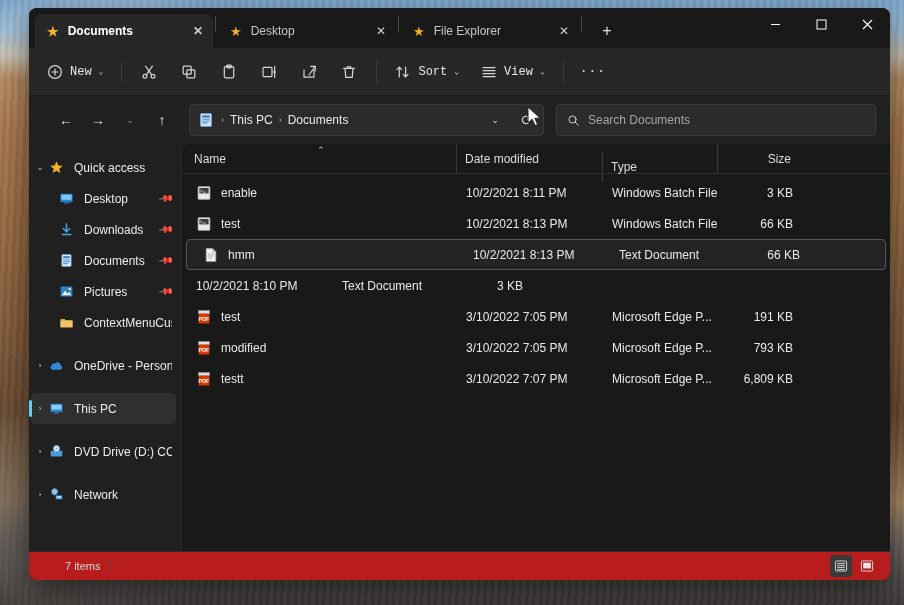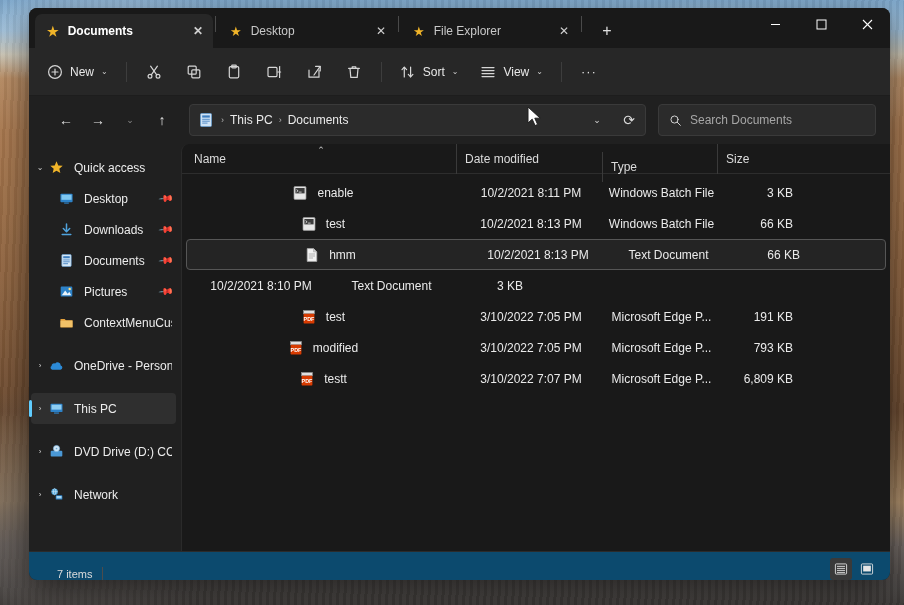--- a/index.html
+++ b/index.html
@@ -124,20 +124,21 @@
   
   .commandbar {
     height: 48px;
     background: #272727;
     display: flex;
     align-items: center;
     padding: 0 8px;
     gap: 2px;
     flex: none;
     border-bottom: 1px solid #1d1d1d;
+    font-family: Liberation Mono, monospace;
   }
   .cmd-btn {
     height: 32px;
     min-width: 38px;
     padding: 0 8px;
     display: flex;
     align-items: center;
     justify-content: center;
     gap: 7px;
     border-radius: 4px;
@@ -185,21 +186,21 @@
   .crumbs { display: flex; align-items: center; font-size: 12px; color: #eaeaea; flex: 1; min-width: 0; }
   .crumb { padding: 3px 5px; border-radius: 3px; white-space: nowrap; }
   .crumb-sep { color: #b5b5b5; font-size: 9px; padding: 0 1px; }
   .addr-right { display: flex; align-items: center; }
   .addr-btn {
     width: 28px; height: 28px;
     display: flex; align-items: center; justify-content: center;
     color: #d8d8d8; font-size: 11px; border-radius: 3px;
   }
   .searchbox {
-    width: 218px;
+    width: 320px;
     height: 32px;
     margin-left: 10px;
     background: #2b2b2b;
     border: 1px solid #3a3a3a;
     border-radius: 4px;
     display: flex;
     align-items: center;
     padding: 0 10px;
     gap: 8px;
     flex: none;
@@ -295,35 +296,35 @@
     margin: 0 4px;
     border-radius: 4px;
     border: 1px solid transparent;
     padding-left: 1px;
   }
   .row.selected {
     background: #242424;
     border-color: #565656;
     padding-left: 8px;
   }
-  .cell { padding: 0 8px; display: flex; align-items: center; overflow: hidden; white-space: nowrap; justify-content: center; }
+  .cell { padding: 0 8px; display: flex; align-items: center; overflow: hidden; white-space: nowrap; }
   .cell-name { width: 270px; gap: 9px; }
   .cell-date { width: 146px; }
   .cell-type { width: 115px; }
   .cell-size { width: 82px; justify-content: flex-end; }
   .fileicon { width: 16px; height: 16px; flex: none; position: relative; }
 
   
   .statusbar {
     height: 29px;
-    background: #0c4a6e;
+    background: #b91c1c;
     border-top: 1px solid #2b2b2b;
     display: flex;
-    align-items: flex-end;
-    padding: 0 12px 0 28px;
+    align-items: center;
+    padding: 0 12px 0 36px;
     font-size: 11px;
     color: #dcdcdc;
     flex: none;
   }
   .status-sep { width: 1px; height: 13px; background: #4c4c4c; margin: 0 10px; }
   .viewtoggles { margin-left: auto; display: flex; gap: 4px; }
   .vbtn {
     width: 22px; height: 22px; border-radius: 3px;
     display: flex; align-items: center; justify-content: center;
   }
@@ -647,21 +648,21 @@
           <div class="col col-name">
             <span class="sort-caret">⌃</span>
             <span>Name</span>
           </div>
           <div class="col col-date">
             <span>Date modified</span>
           </div>
           <div class="col col-type">
             <span>Type</span>
           </div>
-          <div class="col col-size" style="justify-content:flex-start;">
+          <div class="col col-size" style="justify-content:flex-end;">
             <span>Size</span>
           </div>
         </div>
 
         <div class="rows">
 
           <div class="row">
             <div class="cell cell-name">
               <span class="fileicon">
                 <svg viewBox="0 0 16 16" style="width:16px;height:16px;">

